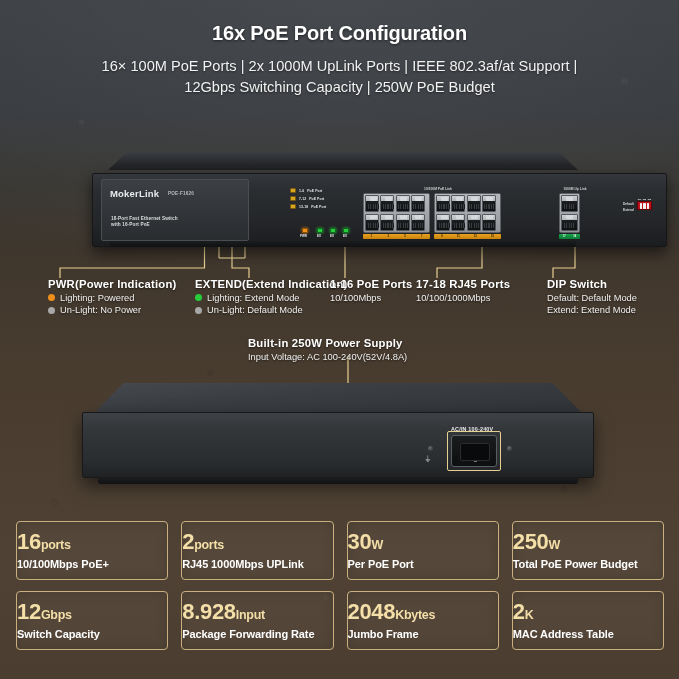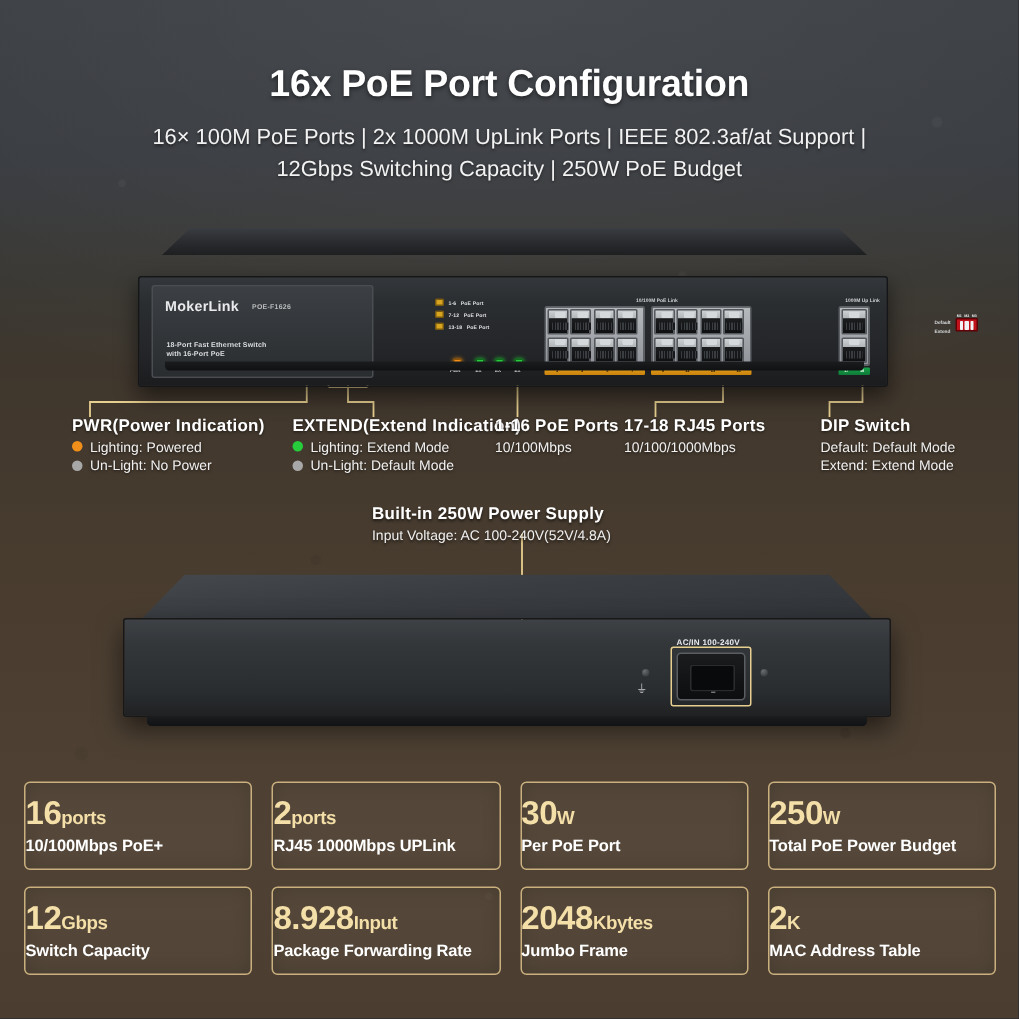--- a/index.html
+++ b/index.html
@@ -39,43 +39,42 @@
       radial-gradient(circle at 83% 72%, rgba(0,0,0,0.07) 0 3px, rgba(0,0,0,0) 4px),
       radial-gradient(circle at 48% 88%, rgba(255,255,255,0.025) 0 2px, rgba(0,0,0,0) 3px),
       radial-gradient(circle at 8% 74%, rgba(0,0,0,0.05) 0 4px, rgba(0,0,0,0) 5px),
       radial-gradient(circle at 92% 12%, rgba(255,255,255,0.03) 0 3px, rgba(0,0,0,0) 4px);
     pointer-events:none;
   }
 
   
   .header { position:absolute; top:22px; left:0; width:679px; text-align:center; z-index:5; }
   .h-title {
-    font-size: 25px; font-weight: bold; color: #ffffff;
+    font-size: 20px; font-weight: bold; color: #ffffff;
     letter-spacing: -0.2px;
     text-shadow: 0 1px 3px rgba(0,0,0,0.55);
-    margin-top: 20px;
   }
   .h-sub {
     margin-top: 11px;
     font-size: 14.6px; color: #f2f2f2; line-height: 21px;
     text-shadow: 0 1px 2px rgba(0,0,0,0.5);
     padding: 0 22px;
   }
 
   
   .front-wrap { position:absolute; left:92px; top:152px; width:496px; height:104px; z-index:4; }
 
   .front-top {
     position:absolute; left:16px; top:0; width:470px; height:18px;
     background: linear-gradient(180deg,#3a3d41 0%, #27292c 60%, #1d1f21 100%);
     clip-path: polygon(4% 0, 96% 0, 100% 100%, 0 100%);
     border-radius: 2px 2px 0 0;
   }
   .front-face {
-    position:absolute; left:0; top:32px; width:500px; height:74px;
+    position:absolute; left:0; top:21px; width:575px; height:74px;
     background: linear-gradient(180deg,#34373b 0%, #2b2e31 22%, #232528 70%, #1a1c1e 100%);
     border:1px solid #14161a; border-radius: 2px;
     box-shadow: 0 6px 14px rgba(0,0,0,0.55);
   }
   .front-foot {
     position:absolute; left:18px; top:89px; width:466px; height:6px;
     background: linear-gradient(180deg,#1a1c1e,#0f1113);
     border-radius: 0 0 3px 3px;
   }
 

